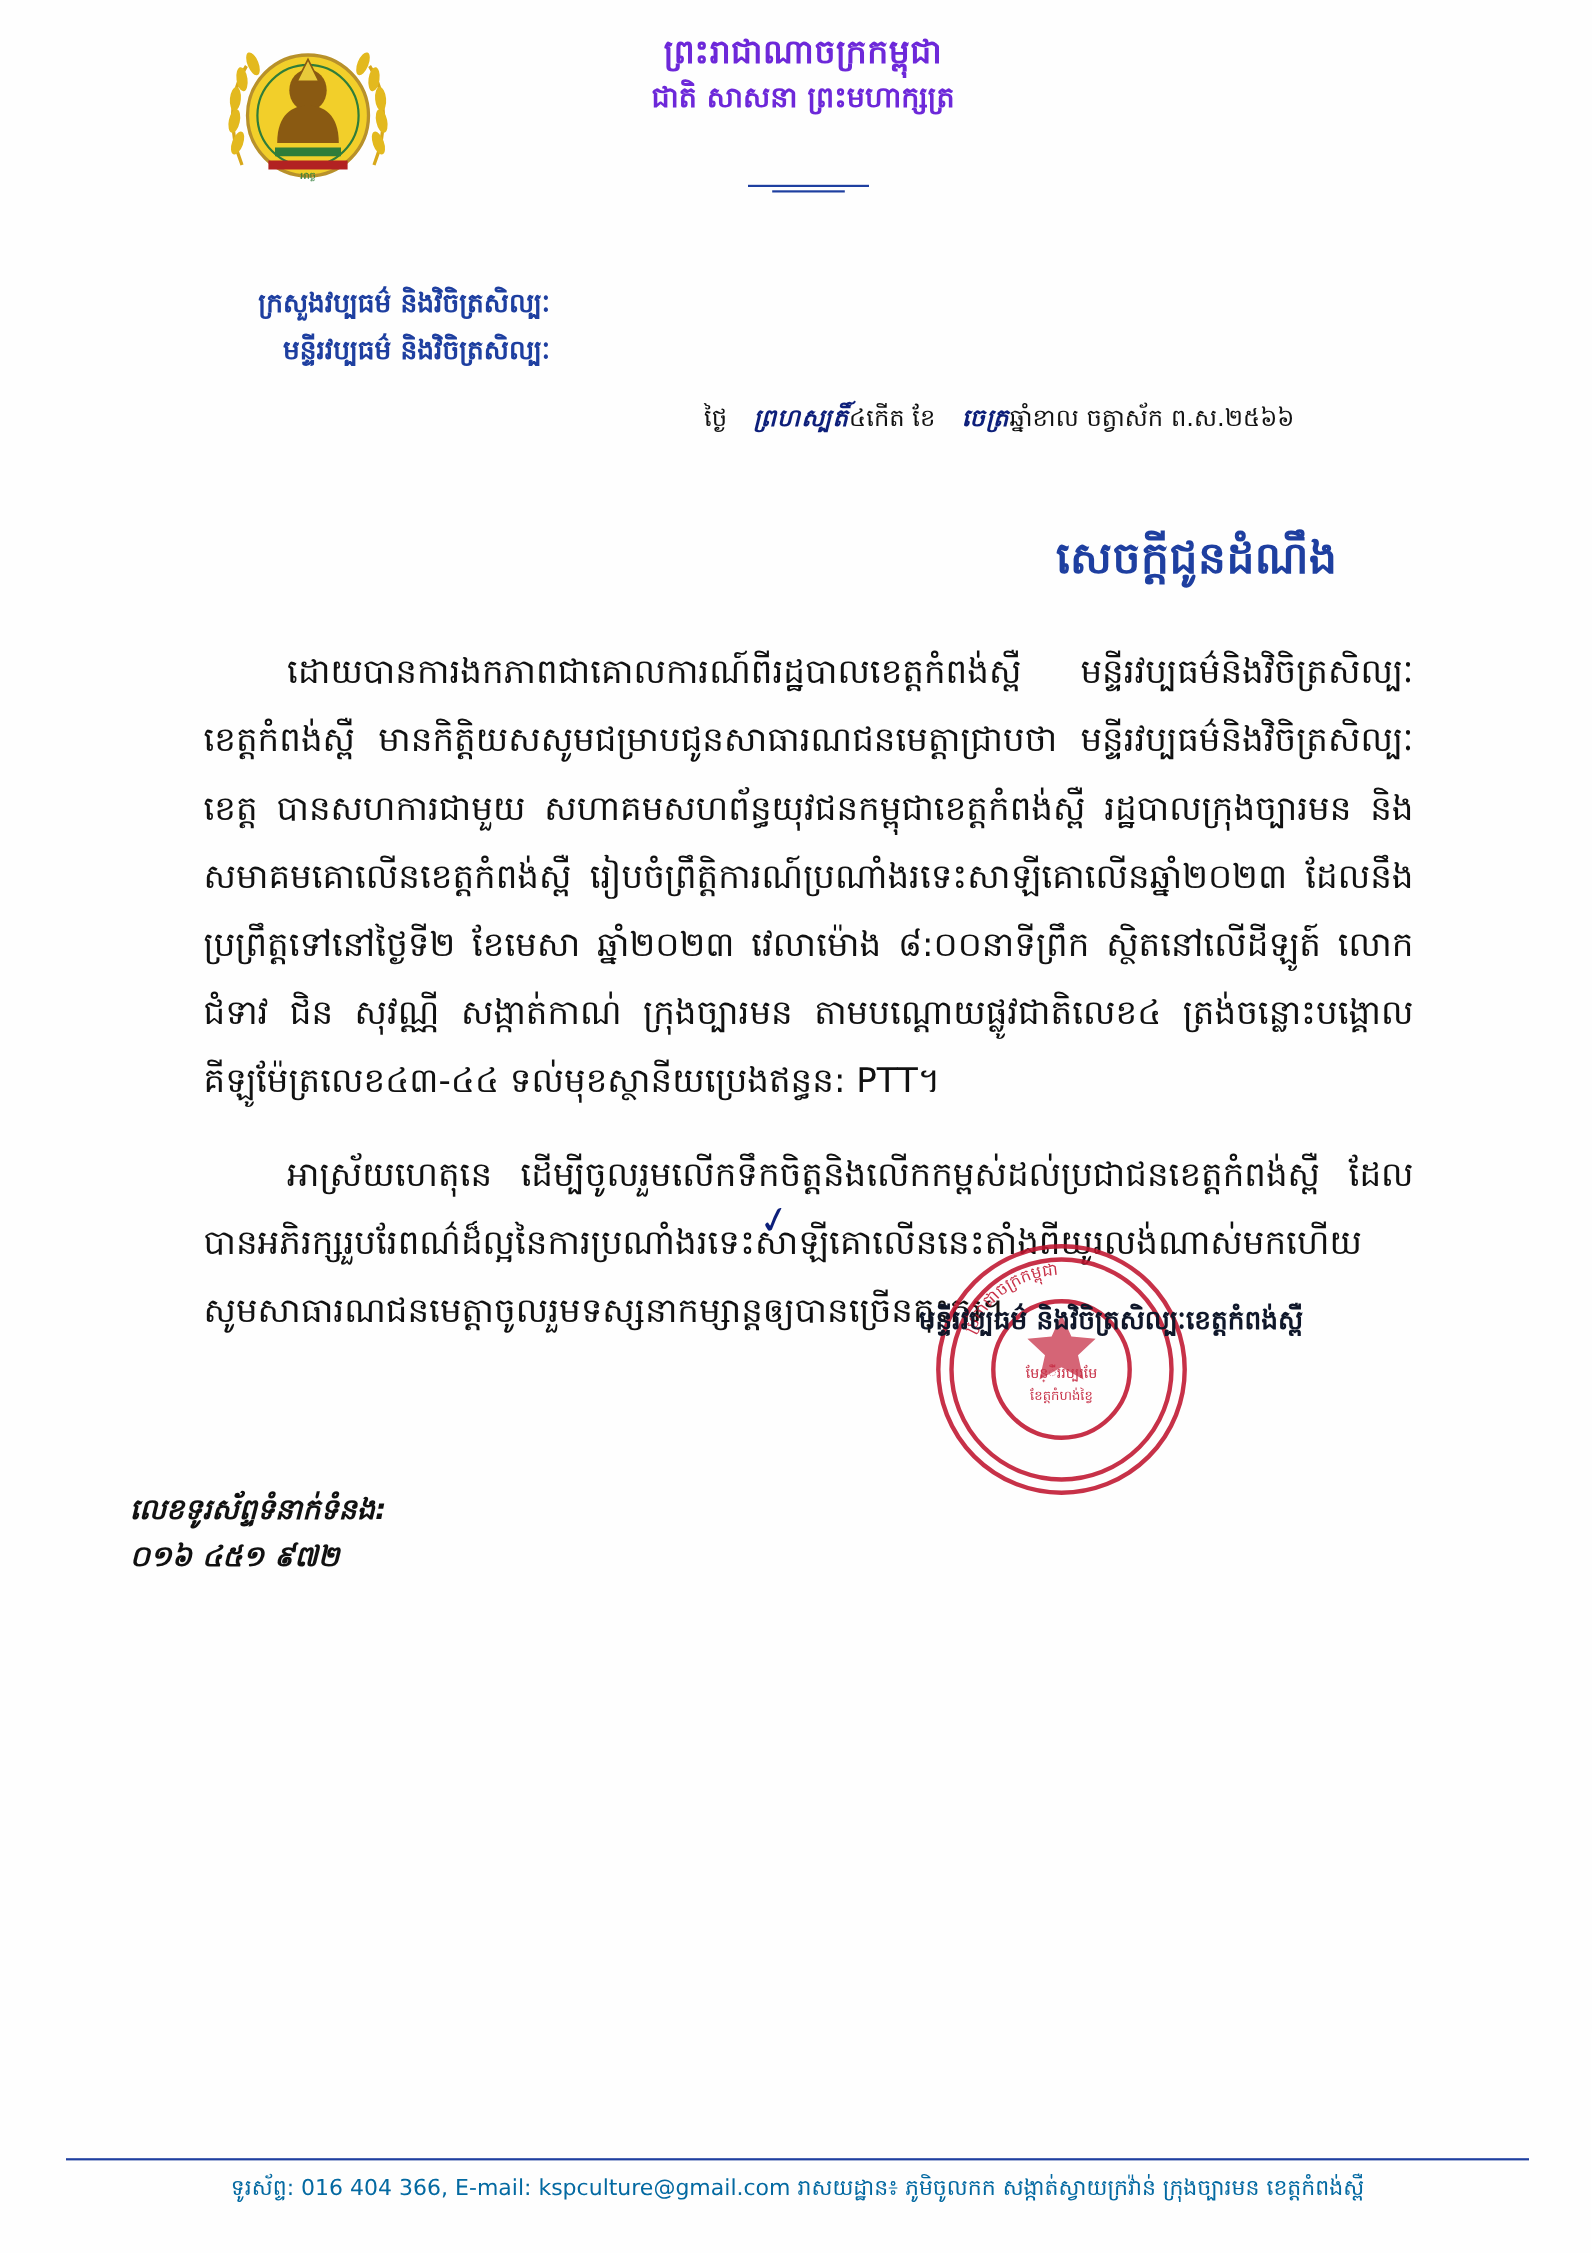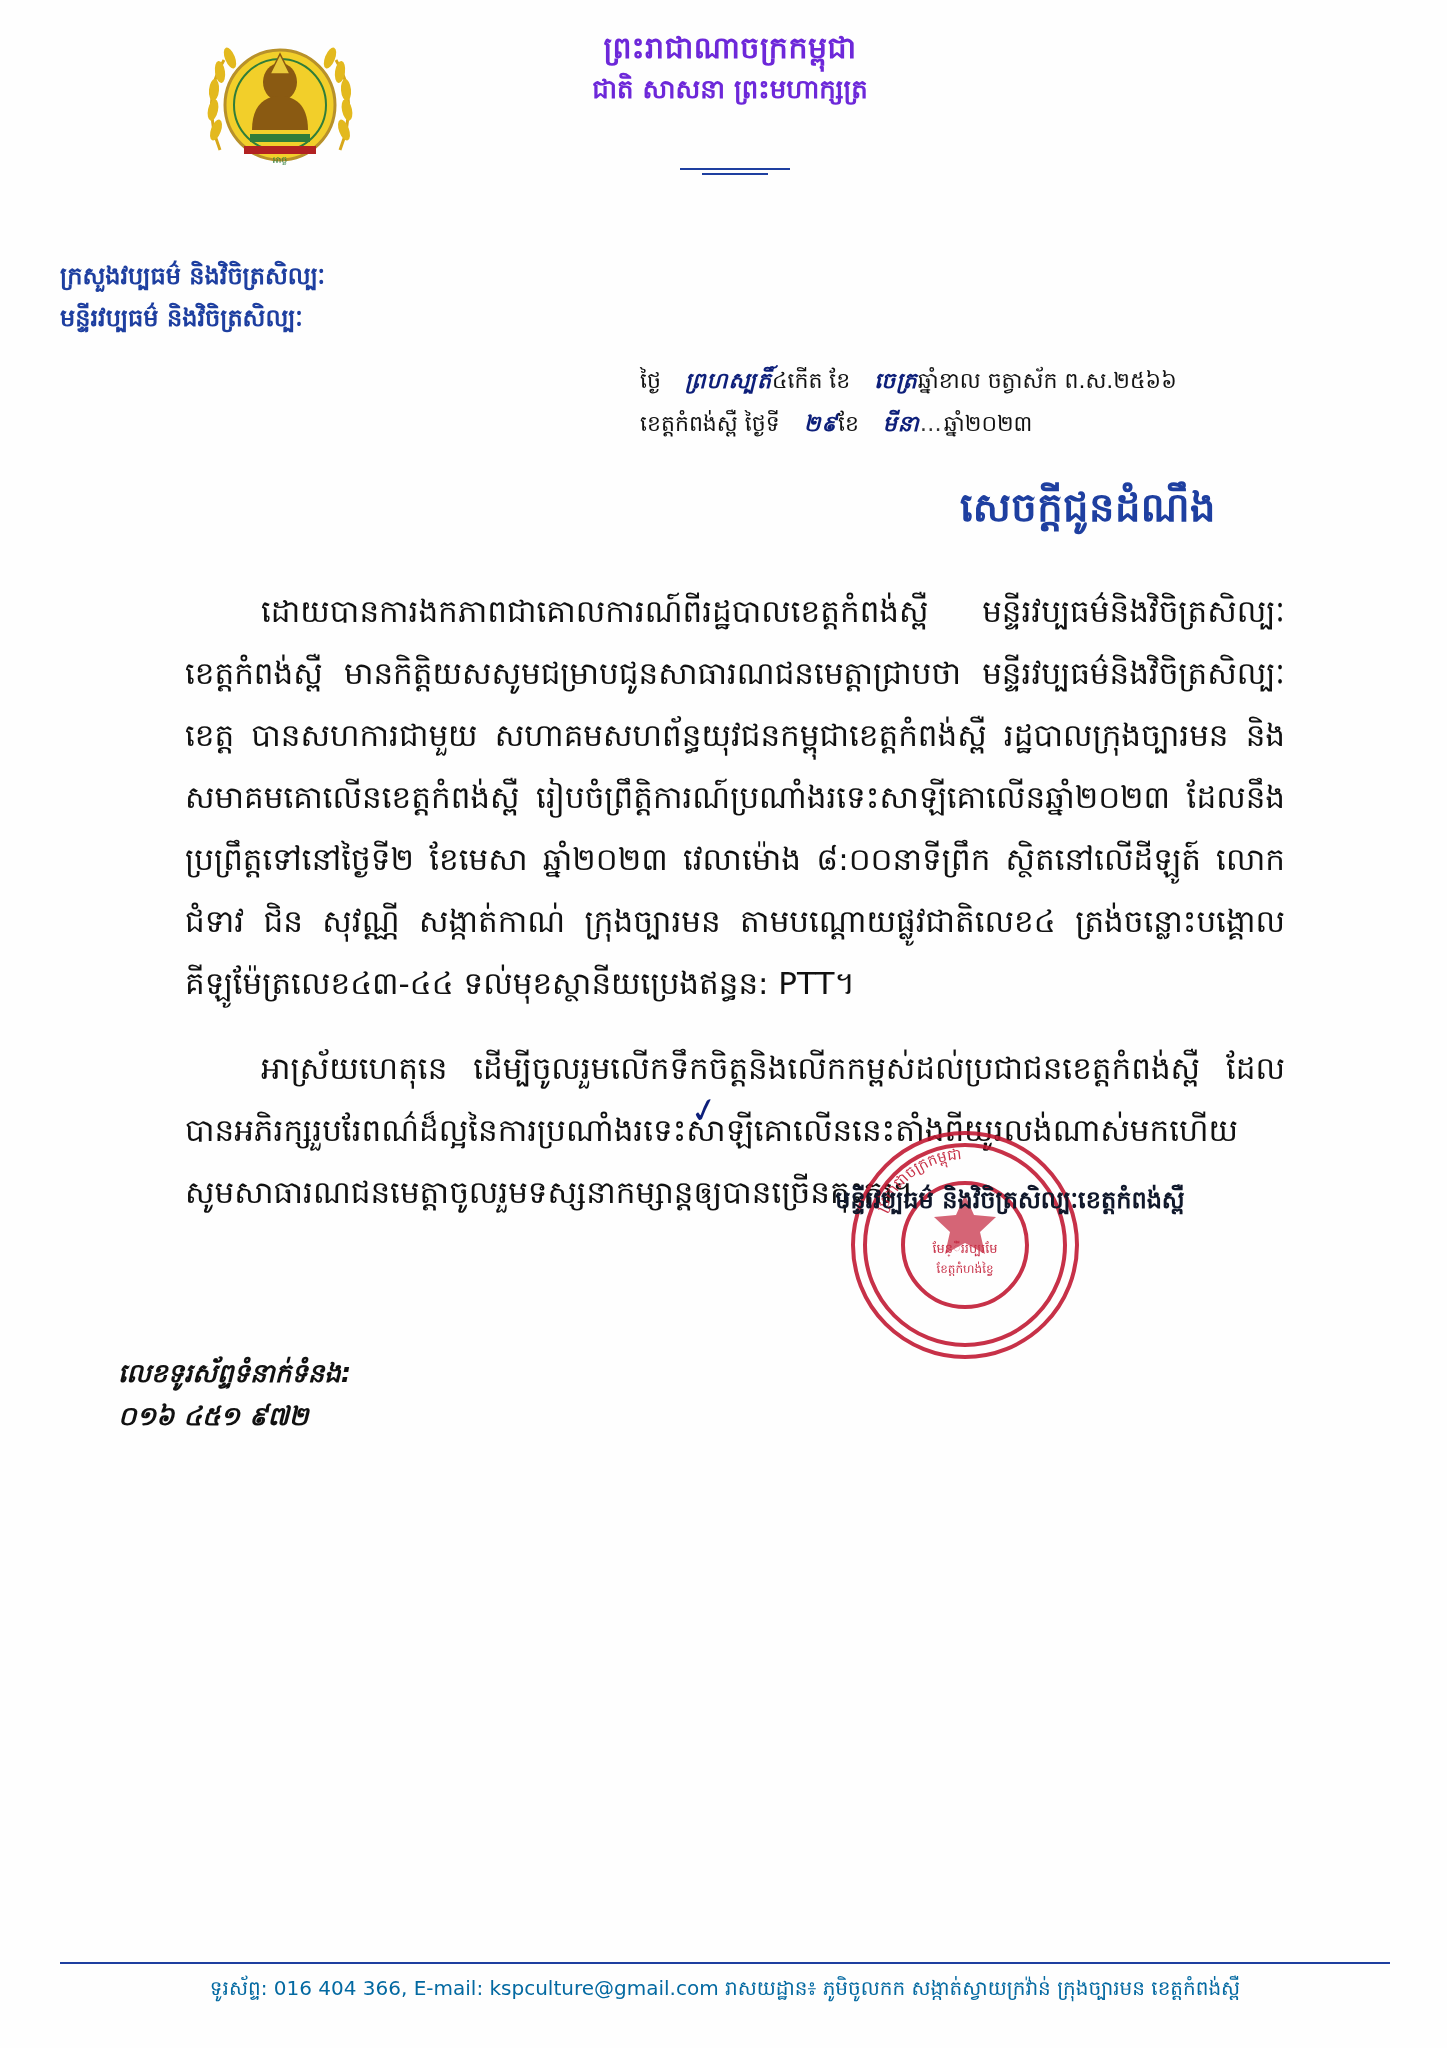--- a/index.html
+++ b/index.html
@@ -66,21 +66,21 @@
     width: 66px;
     border-top: 2px solid #1e3fa0;
   }
 
   
   .ministry {
     position: absolute;
     left: 60px;
     top: 255px;
     width: 440px;
-    text-align: left;
+    text-align: right;
     color: #1e3fa0;
     font-size: 24px;
     font-weight: 700;
     line-height: 1.75;
   }
 
   
   .date-block {
     position: absolute;
     left: 640px;
@@ -231,23 +231,20 @@
 
   <div class="ministry">
     <div>ក្រសួងវប្បធម៌ និងវិចិត្រសិល្បៈ</div>
     <div>មន្ទីរវប្បធម៌ និងវិចិត្រសិល្បៈ</div>
   </div>
 
   <div class="date-block">
     <div class="row">
       <span>ថ្ងៃ</span><span class="hand">ព្រហស្បតិ៍</span><span>៤កើត ខែ</span><span class="hand">ចេត្រ</span><span>ឆ្នាំខាល ចត្វាស័ក ព.ស.២៥៦៦</span>
     </div>
-    <div class="row">
-      <span>ខេត្តកំពង់ស្ពឺ ថ្ងៃទី</span><span class="hand">២៩</span><span>ខែ</span><span class="hand">មីនា</span><span class="dots">…</span><span>ឆ្នាំ២០២៣</span>
-    </div>
   </div>
 
   <div class="doc-title">សេចក្តីជូនដំណឹង</div>
 
   <div class="body-text">
     <p>ដោយបានការងកភាពជាគោលការណ៍ពីរដ្ឋបាលខេត្តកំពង់ស្ពឺ មន្ទីរវប្បធម៌និងវិចិត្រសិល្បៈខេត្តកំពង់ស្ពឺ មានកិត្តិយសសូមជម្រាបជូនសាធារណជនមេត្តាជ្រាបថា មន្ទីរវប្បធម៌និងវិចិត្រសិល្បៈខេត្ត បានសហការជាមួយ សហាគមសហព័ន្ធយុវជនកម្ពុជាខេត្តកំពង់ស្ពឺ រដ្ឋបាលក្រុងច្បារមន និងសមាគមគោលើនខេត្តកំពង់ស្ពឺ រៀបចំព្រឹត្តិការណ៍ប្រណាំងរទេះសាឡីគោលើនឆ្នាំ២០២៣ ដែលនឹងប្រព្រឹត្តទៅនៅថ្ងៃទី២ ខែមេសា ឆ្នាំ២០២៣ វេលាម៉ោង ៨:០០នាទីព្រឹក ស្ថិតនៅលើដីឡូត៍ លោកជំទាវ ជិន សុវណ្ណី សង្កាត់កាណ់ ក្រុងច្បារមន តាមបណ្តោយផ្លូវជាតិលេខ៤ ត្រង់ចន្លោះបង្គោលគីឡូម៉ែត្រលេខ៤៣-៤៤ ទល់មុខស្ថានីយប្រេងឥន្ធន: PTT។</p>
     <p>អាស្រ័យហេតុនេ ដើម្បីចូលរួមលើកទឹកចិត្តនិងលើកកម្ពស់ដល់ប្រជាជនខេត្តកំពង់ស្ពឺ ដែលបានអភិរក្សរួបរែពណ៌ដ៏ល្អនៃការប្រណាំងរទេះសាឡីគោលើននេះតាំងពីយូរលង់ណាស់មកហើយ សូមសាធារណជនមេត្តាចូលរួមទស្សនាកម្សាន្តឲ្យបានច្រើនកុះករ។</p>
   </div>
 
   <div class="hand-mark">✓</div>

